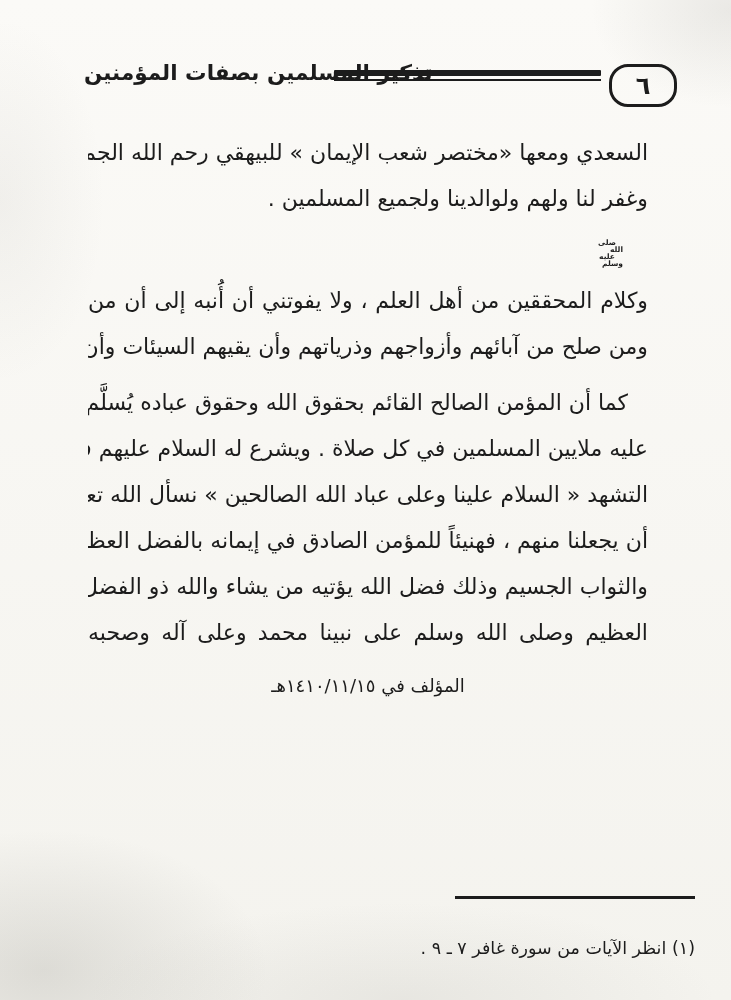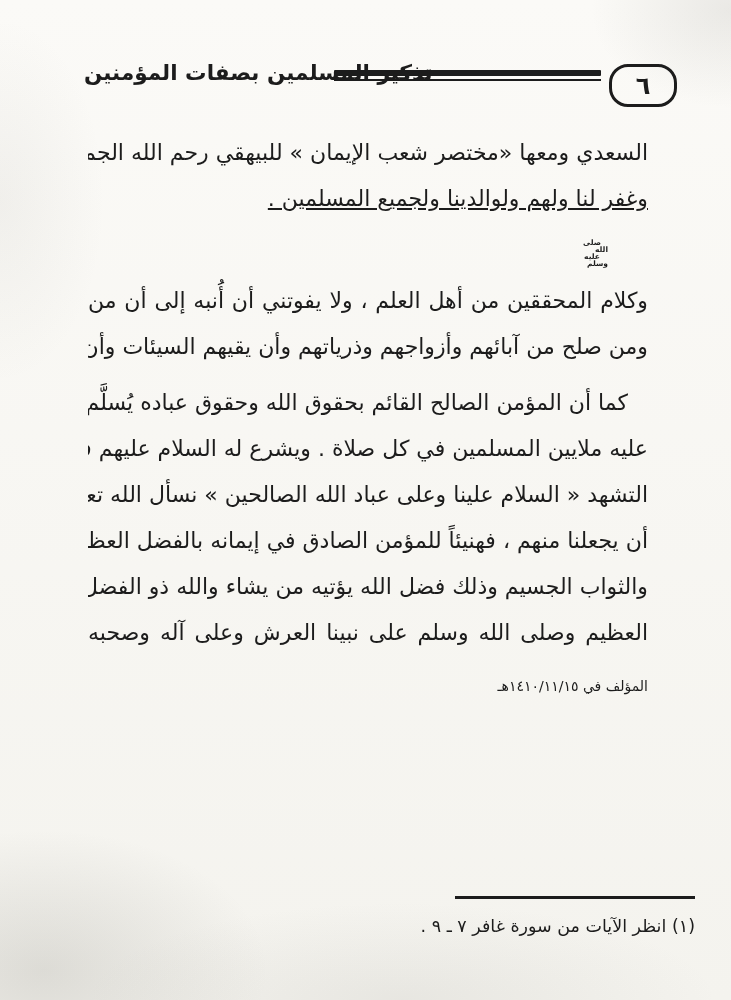--- a/index.html
+++ b/index.html
@@ -46,49 +46,49 @@
     direction: rtl;
     font-size: 22px; line-height: 46px;
   }
   .para { margin: 0 0 10px 0; }
   .ln {
     white-space: nowrap;
     overflow: hidden;
     text-align: justify;
     text-align-last: justify;
   }
-  .ln.last { text-align-last: right; text-decoration: underline; }
+  .ln.last { text-align-last: right; }
   .ln.indent { padding-right: 20px; }
 
   .saw {
-    display: inline-block; width: 32px; margin-right: 20px;
+    display: inline-block; width: 32px; margin-right: 5px;
     font-size: 7.5px; line-height: 7px; font-weight: bold;
     text-align: center; vertical-align: -4px; white-space: normal;
   }
   .saw span { display: block; }
 
   sup.fn-ref {
     font-size: 14px; line-height: 0; vertical-align: 9px; margin: 0 2px;
   }
 
   .signature-line {
     margin-top: 8px;
-    text-align: right;
-    font-size: 14px; line-height: 40px;
+    text-align: center;
+    font-size: 18px; line-height: 40px;
     white-space: nowrap;
   }
 
   
   .footnote-separator {
     position: absolute; left: 455px; top: 896px;
     width: 240px; height: 3px;
     background: var(--ink, #1c1c1c);
   }
   .footnote {
-    position: absolute; top: 910px; right: 36px; width: 380px;
+    position: absolute; top: 932px; right: 36px; width: 380px;
     direction: rtl; text-align: right;
     font-size: 17.5px; line-height: 32px;
     white-space: nowrap;
   }
 </style>
 </head>
 <body>
 
 <div class="page">
 
@@ -118,21 +118,21 @@
       <div class="ln">وكلام المحققين من أهل العلم ، ولا يفوتني أن أُنبه إلى أن من</div>
       <div class="ln">ومن صلح من آبائهم وأزواجهم وذرياتهم وأن يقيهم السيئات وأن</div>
     </div>
 
     <div class="para">
       <div class="ln indent">كما أن المؤمن الصالح القائم بحقوق الله وحقوق عباده يُسلَّم</div>
       <div class="ln">عليه ملايين المسلمين في كل صلاة . ويشرع له السلام عليهم في</div>
       <div class="ln">التشهد « السلام علينا وعلى عباد الله الصالحين » نسأل الله تعالى</div>
       <div class="ln">أن يجعلنا منهم ، فهنيئاً للمؤمن الصادق في إيمانه بالفضل العظيم</div>
       <div class="ln">والثواب الجسيم وذلك فضل الله يؤتيه من يشاء والله ذو الفضل</div>
-      <div class="ln">العظيم وصلى الله وسلم على نبينا العرش وعلى آله وصحبه</div>
+      <div class="ln">العظيم وصلى الله وسلم على نبينا محمد وعلى آله وصحبه</div>
     </div>
 
     <div class="signature-line">المؤلف في ١٥/‏١١/‏١٤١٠هـ</div>
   </div>
 
   <div class="footnote-separator"></div>
   <div class="footnote">
     <span>(١)</span>
     <span>انظر الآيات من سورة غافر ٧ ـ ٩ .</span>
   </div>

